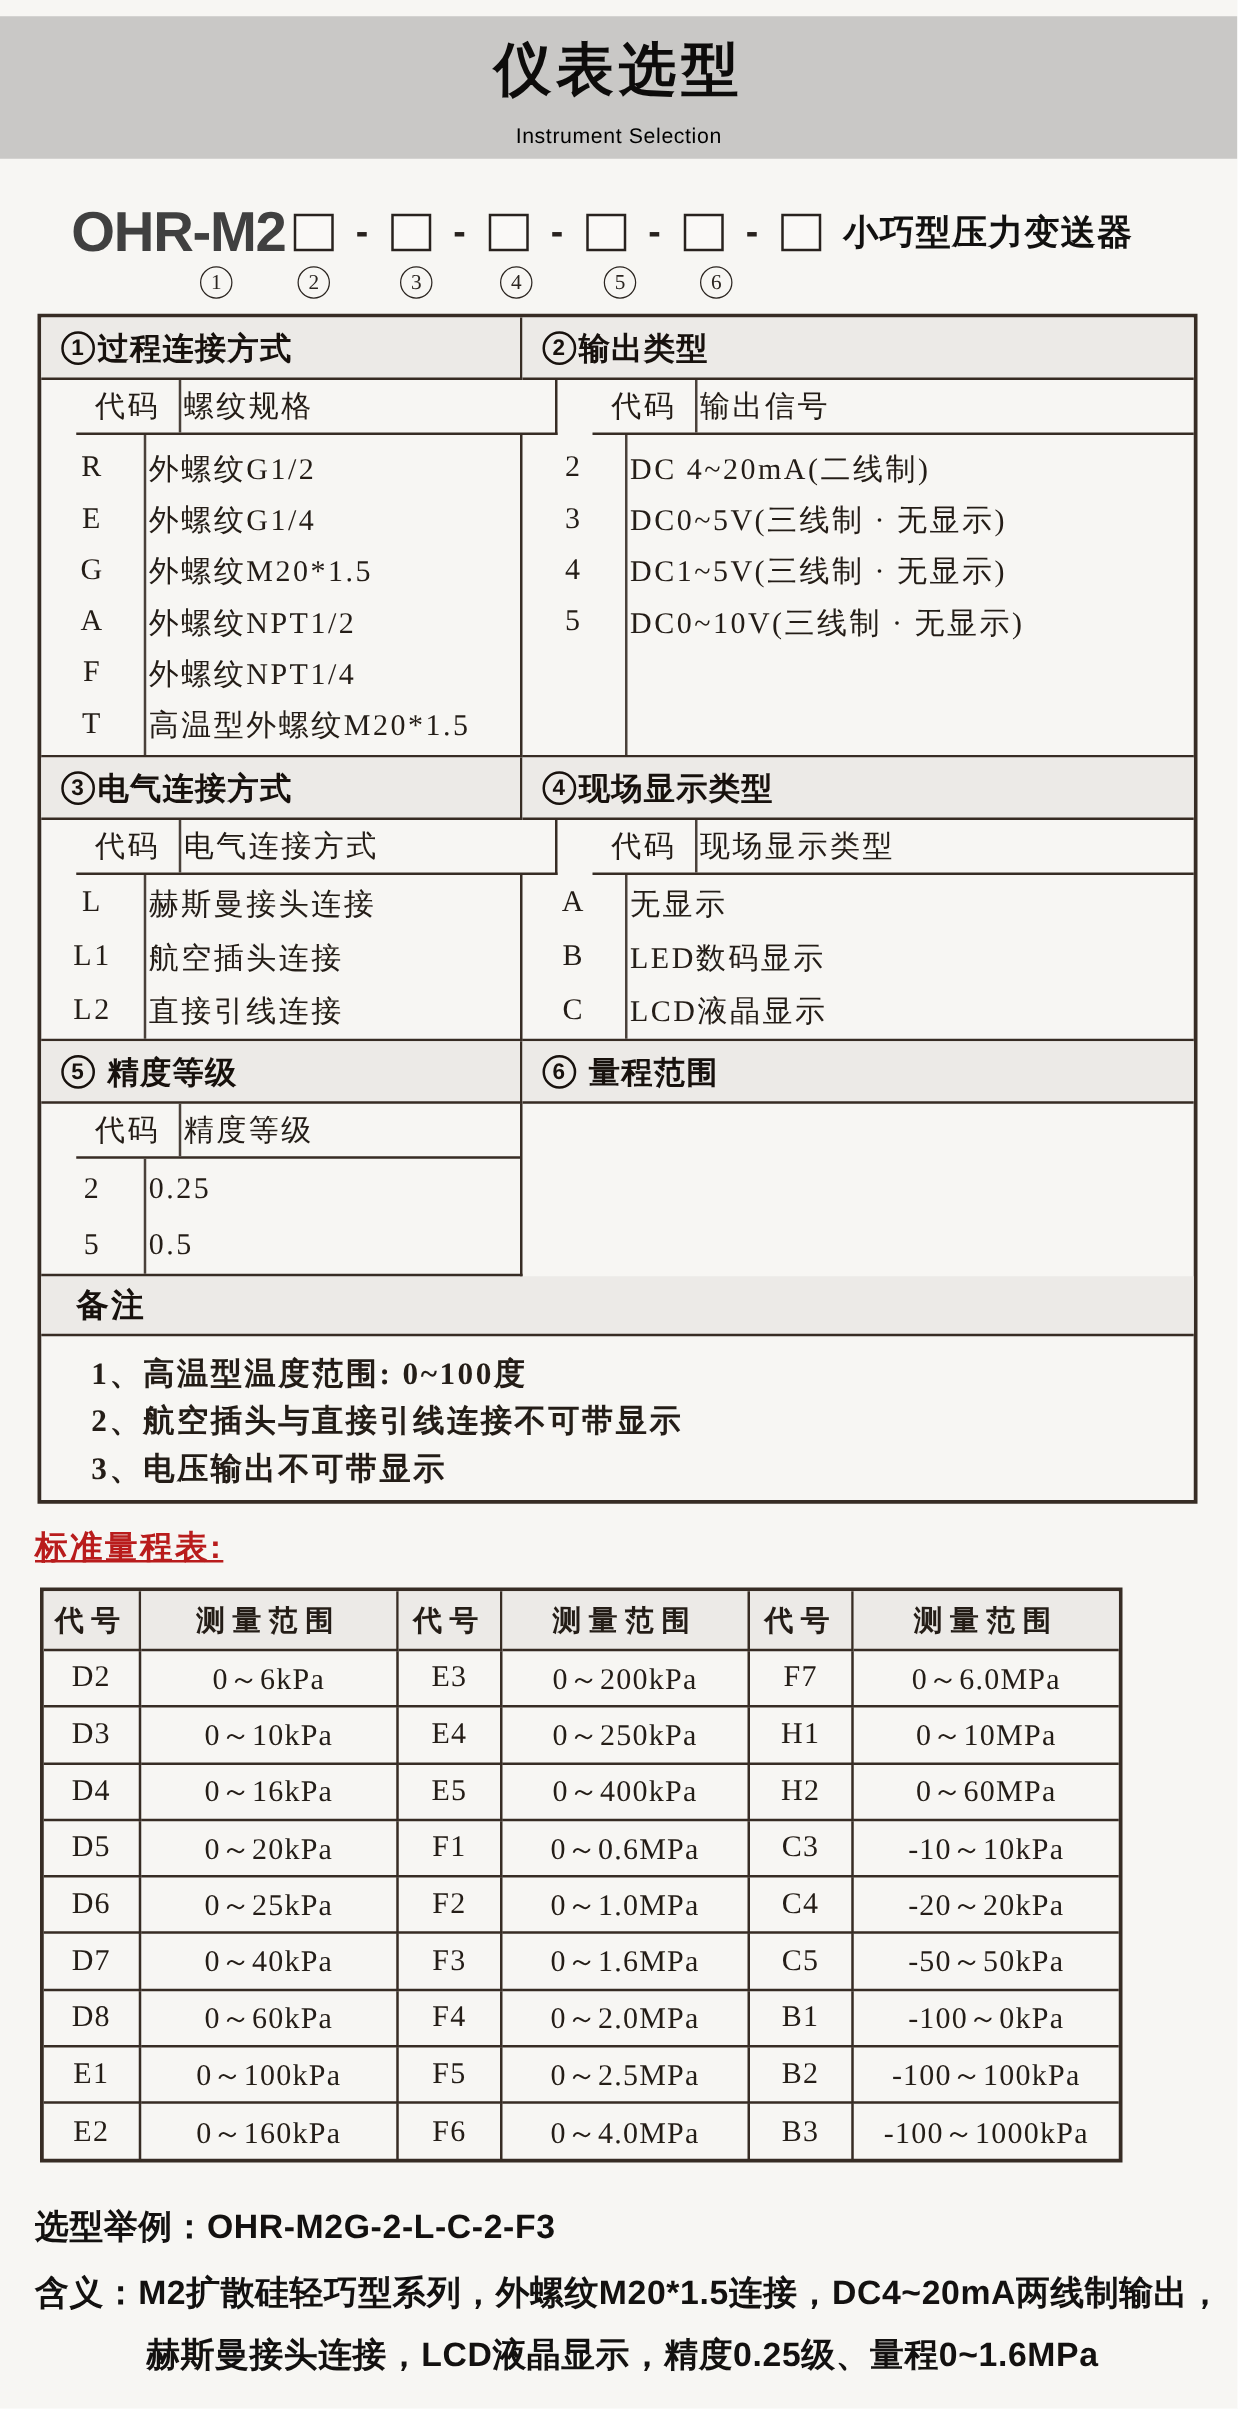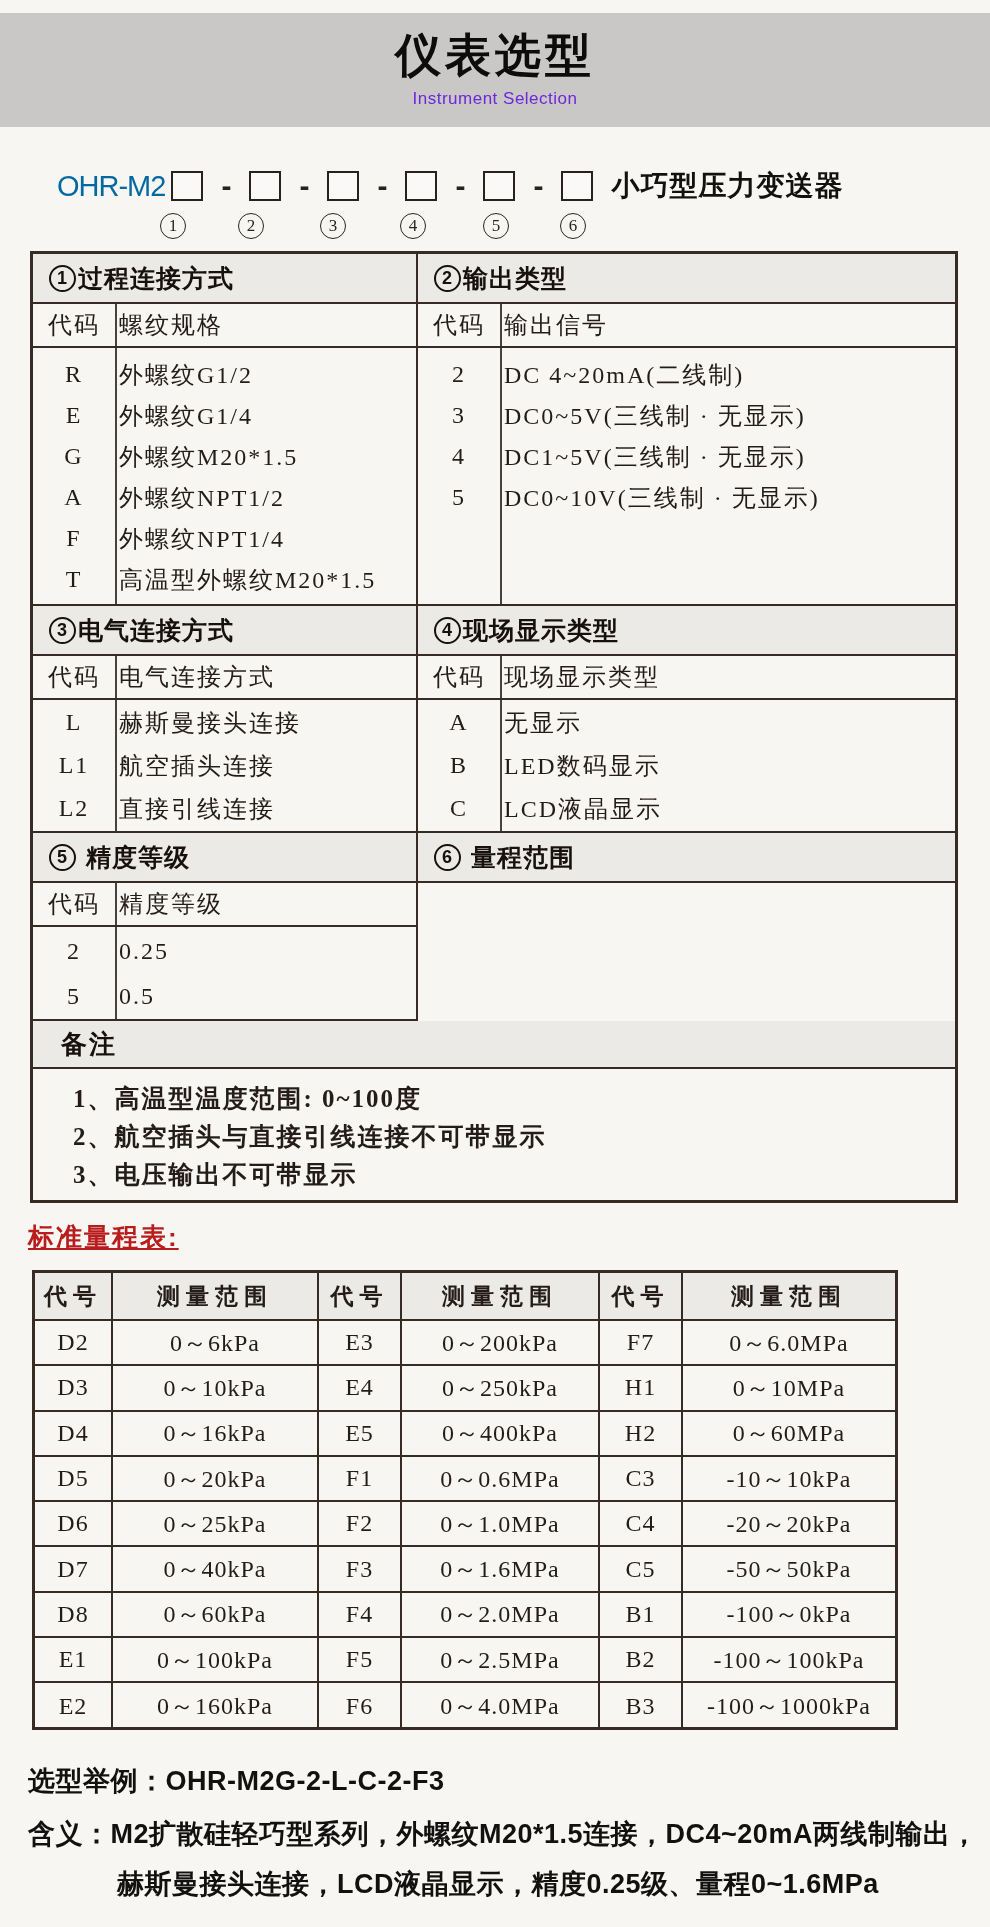--- a/index.html
+++ b/index.html
@@ -15,28 +15,28 @@
     position:relative;width:990px;height:1927px;background:var(--page);
     font-family:"Liberation Serif","DejaVu Serif",serif;color:var(--ink);overflow:hidden;
   }
   
   .band{position:absolute;left:0;top:13px;width:990px;height:114px;background:var(--band);text-align:center;}
   .band h1{
     margin-top:12px;font-family:"Liberation Sans","DejaVu Sans",sans-serif;
     font-size:46px;font-weight:bold;color:#0d0c0b;letter-spacing:4px;
   }
   .band .sub{
-    margin-top:2px;font-family:"Liberation Sans","DejaVu Sans",sans-serif;
-    font-size:17px;color:#6d28d9;letter-spacing:0.5px;
+    margin-top:12px;font-family:"Liberation Sans","DejaVu Sans",sans-serif;
+    font-size:17px;color:#000000;letter-spacing:0.5px;
   }
   
   .model{position:absolute;left:57px;top:163px;display:flex;align-items:center;height:46px;}
   .model .prefix{
-    font-family:"Liberation Sans","DejaVu Sans",sans-serif;font-weight:normal;
-    font-size:29px;letter-spacing:-1px;color:#0369a1;margin-right:6px;
+    font-family:"Liberation Sans","DejaVu Sans",sans-serif;font-weight:bold;
+    font-size:45px;letter-spacing:-1px;color:#404040;margin-right:6px;
   }
   .mbox{width:32px;height:30px;border:2px solid #28221e;background:#faf9f7;flex:0 0 auto;}
   .mdash{width:46px;text-align:center;font-family:"Liberation Sans","DejaVu Sans",sans-serif;
     font-weight:bold;font-size:30px;color:#28221e;flex:0 0 auto;}
   .model .suffix{
     font-family:"Liberation Sans","DejaVu Sans",sans-serif;font-weight:bold;
     font-size:28px;color:#121110;margin-left:18px;letter-spacing:1px;white-space:nowrap;
   }
   .poslist{position:absolute;left:0;top:213px;width:990px;height:28px;}
   .pos{
@@ -52,21 +52,21 @@
   .bb{border-bottom:2px solid var(--line);}
   .sechead{
     height:50px;background:var(--headbg);display:flex;align-items:center;padding-left:16px;
     font-family:"Liberation Sans","DejaVu Sans",sans-serif;font-weight:bold;font-size:25px;color:#17110d;letter-spacing:1px;
   }
   .circ{
     display:inline-block;width:27px;height:27px;border:2px solid #17110d;border-radius:50%;
     text-align:center;line-height:23px;font-size:18px;margin-right:2px;flex:0 0 auto;
   }
   .circ.sp{margin-right:10px;}
-  .subhead{height:44px;display:flex;align-items:center;font-size:24px;letter-spacing:2px;}
+  .subhead{height:44px;display:flex;align-items:center;font-size:24px;letter-spacing:2px;margin-left:28px;}
   .codecol{width:82px;text-align:center;flex:0 0 auto;}
   .desccol{padding-left:4px;white-space:nowrap;}
   .vline::before{
     content:"";position:absolute;left:82px;top:0;bottom:0;width:1.5px;background:#4a413a;
   }
   .bodyc{font-size:24px;letter-spacing:2px;}
   .brow{display:flex;align-items:center;}
   .lh41 .brow{height:41px;}
   .lh43 .brow{height:43px;}
   .lh45 .brow{height:45px;}

